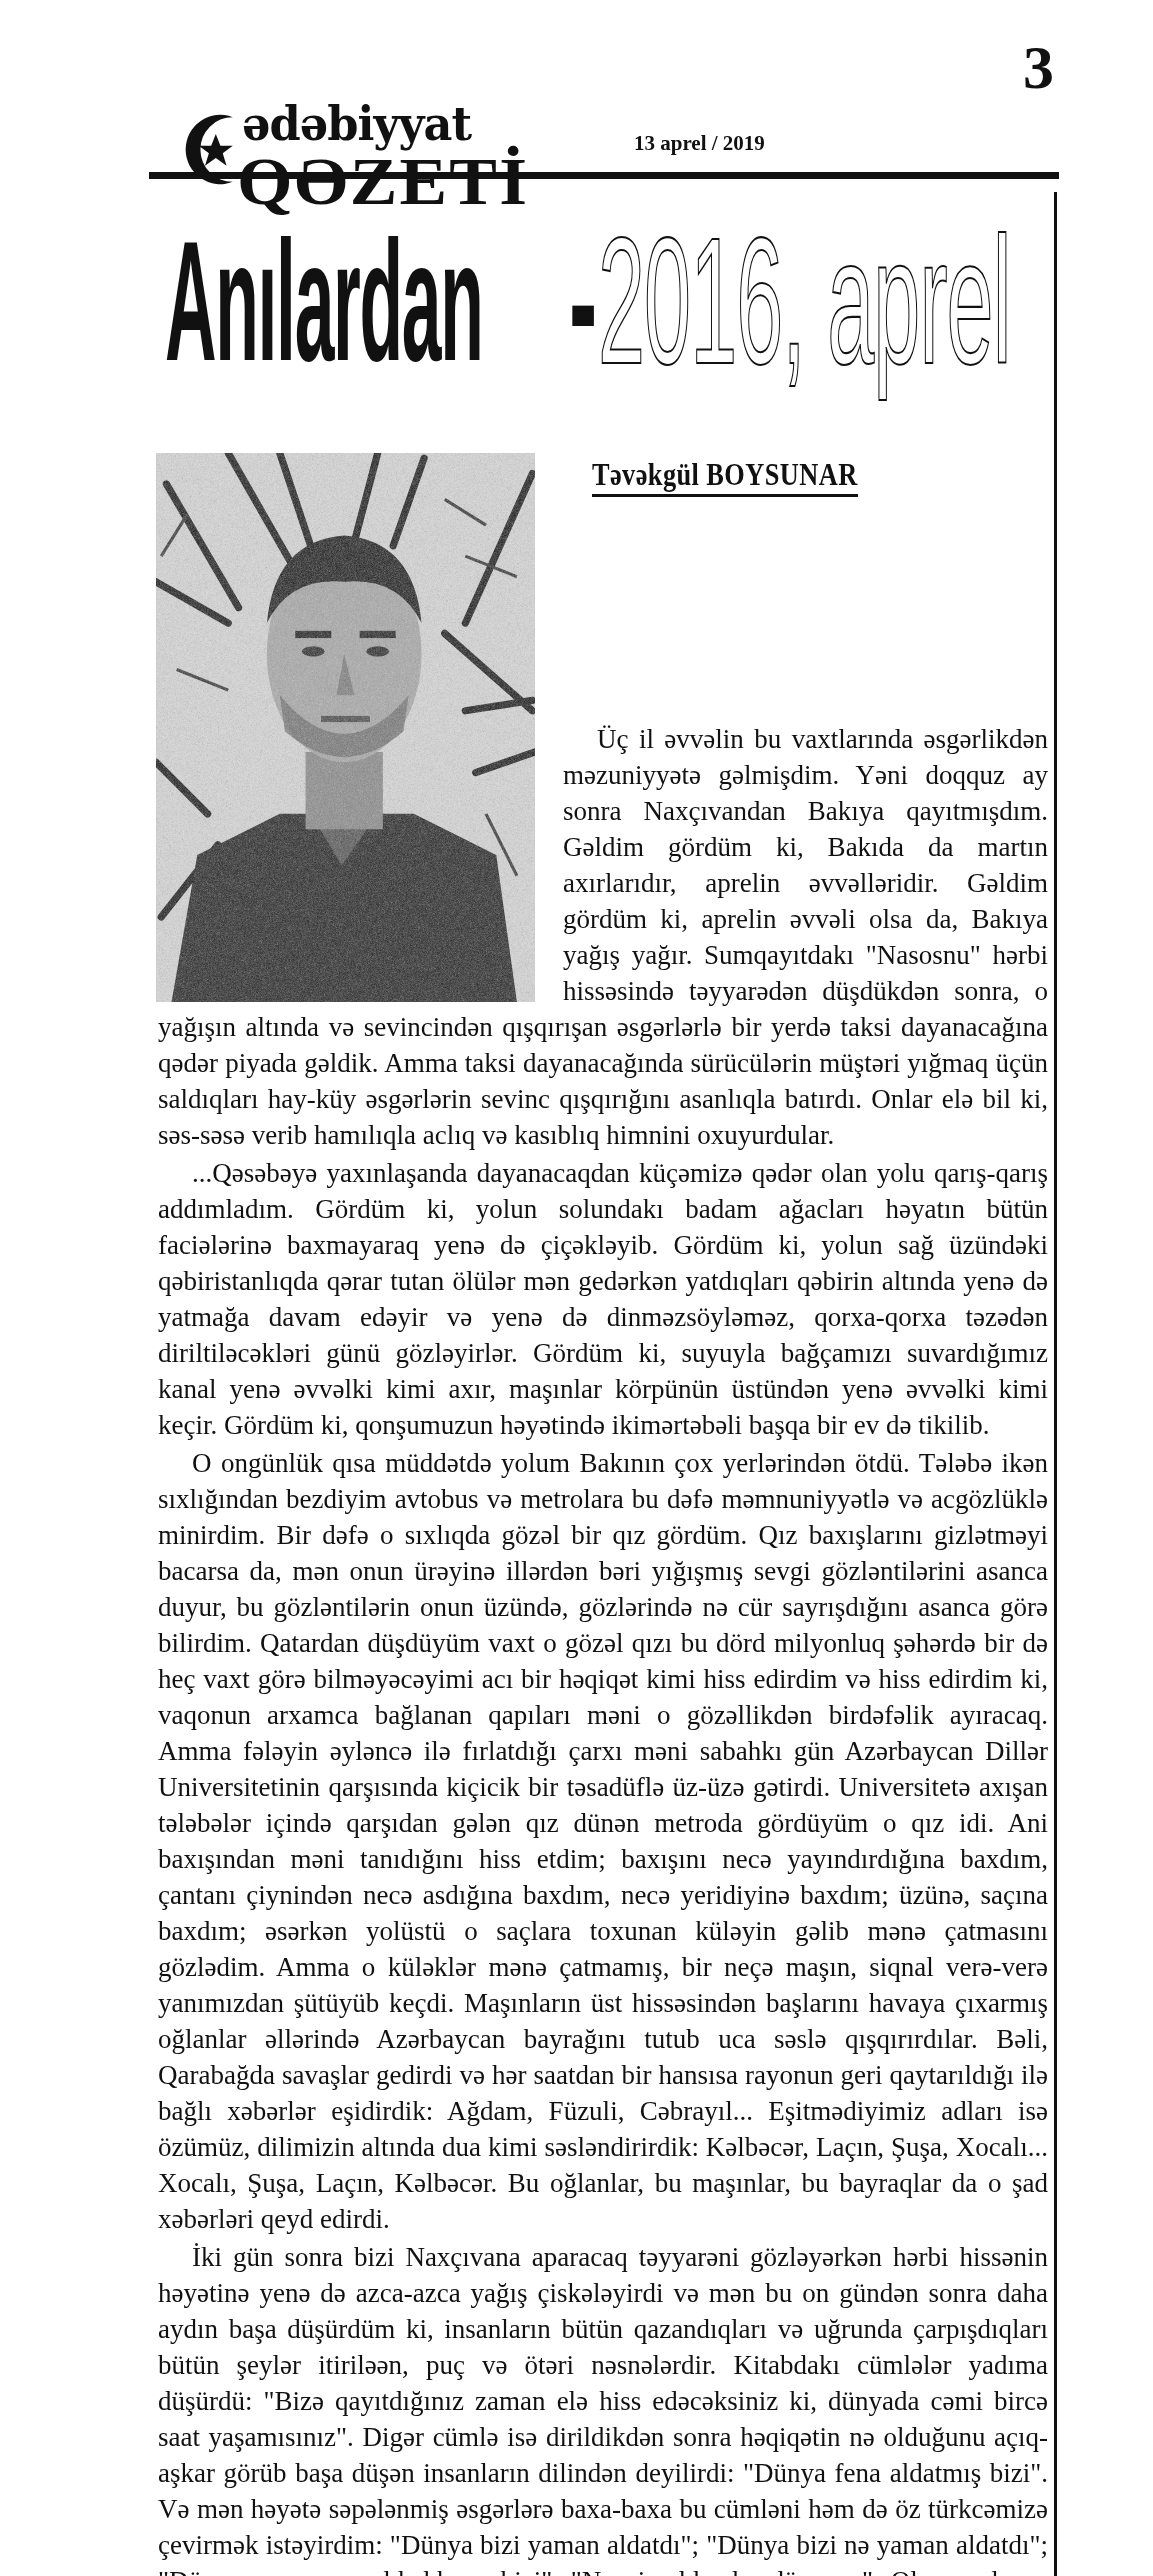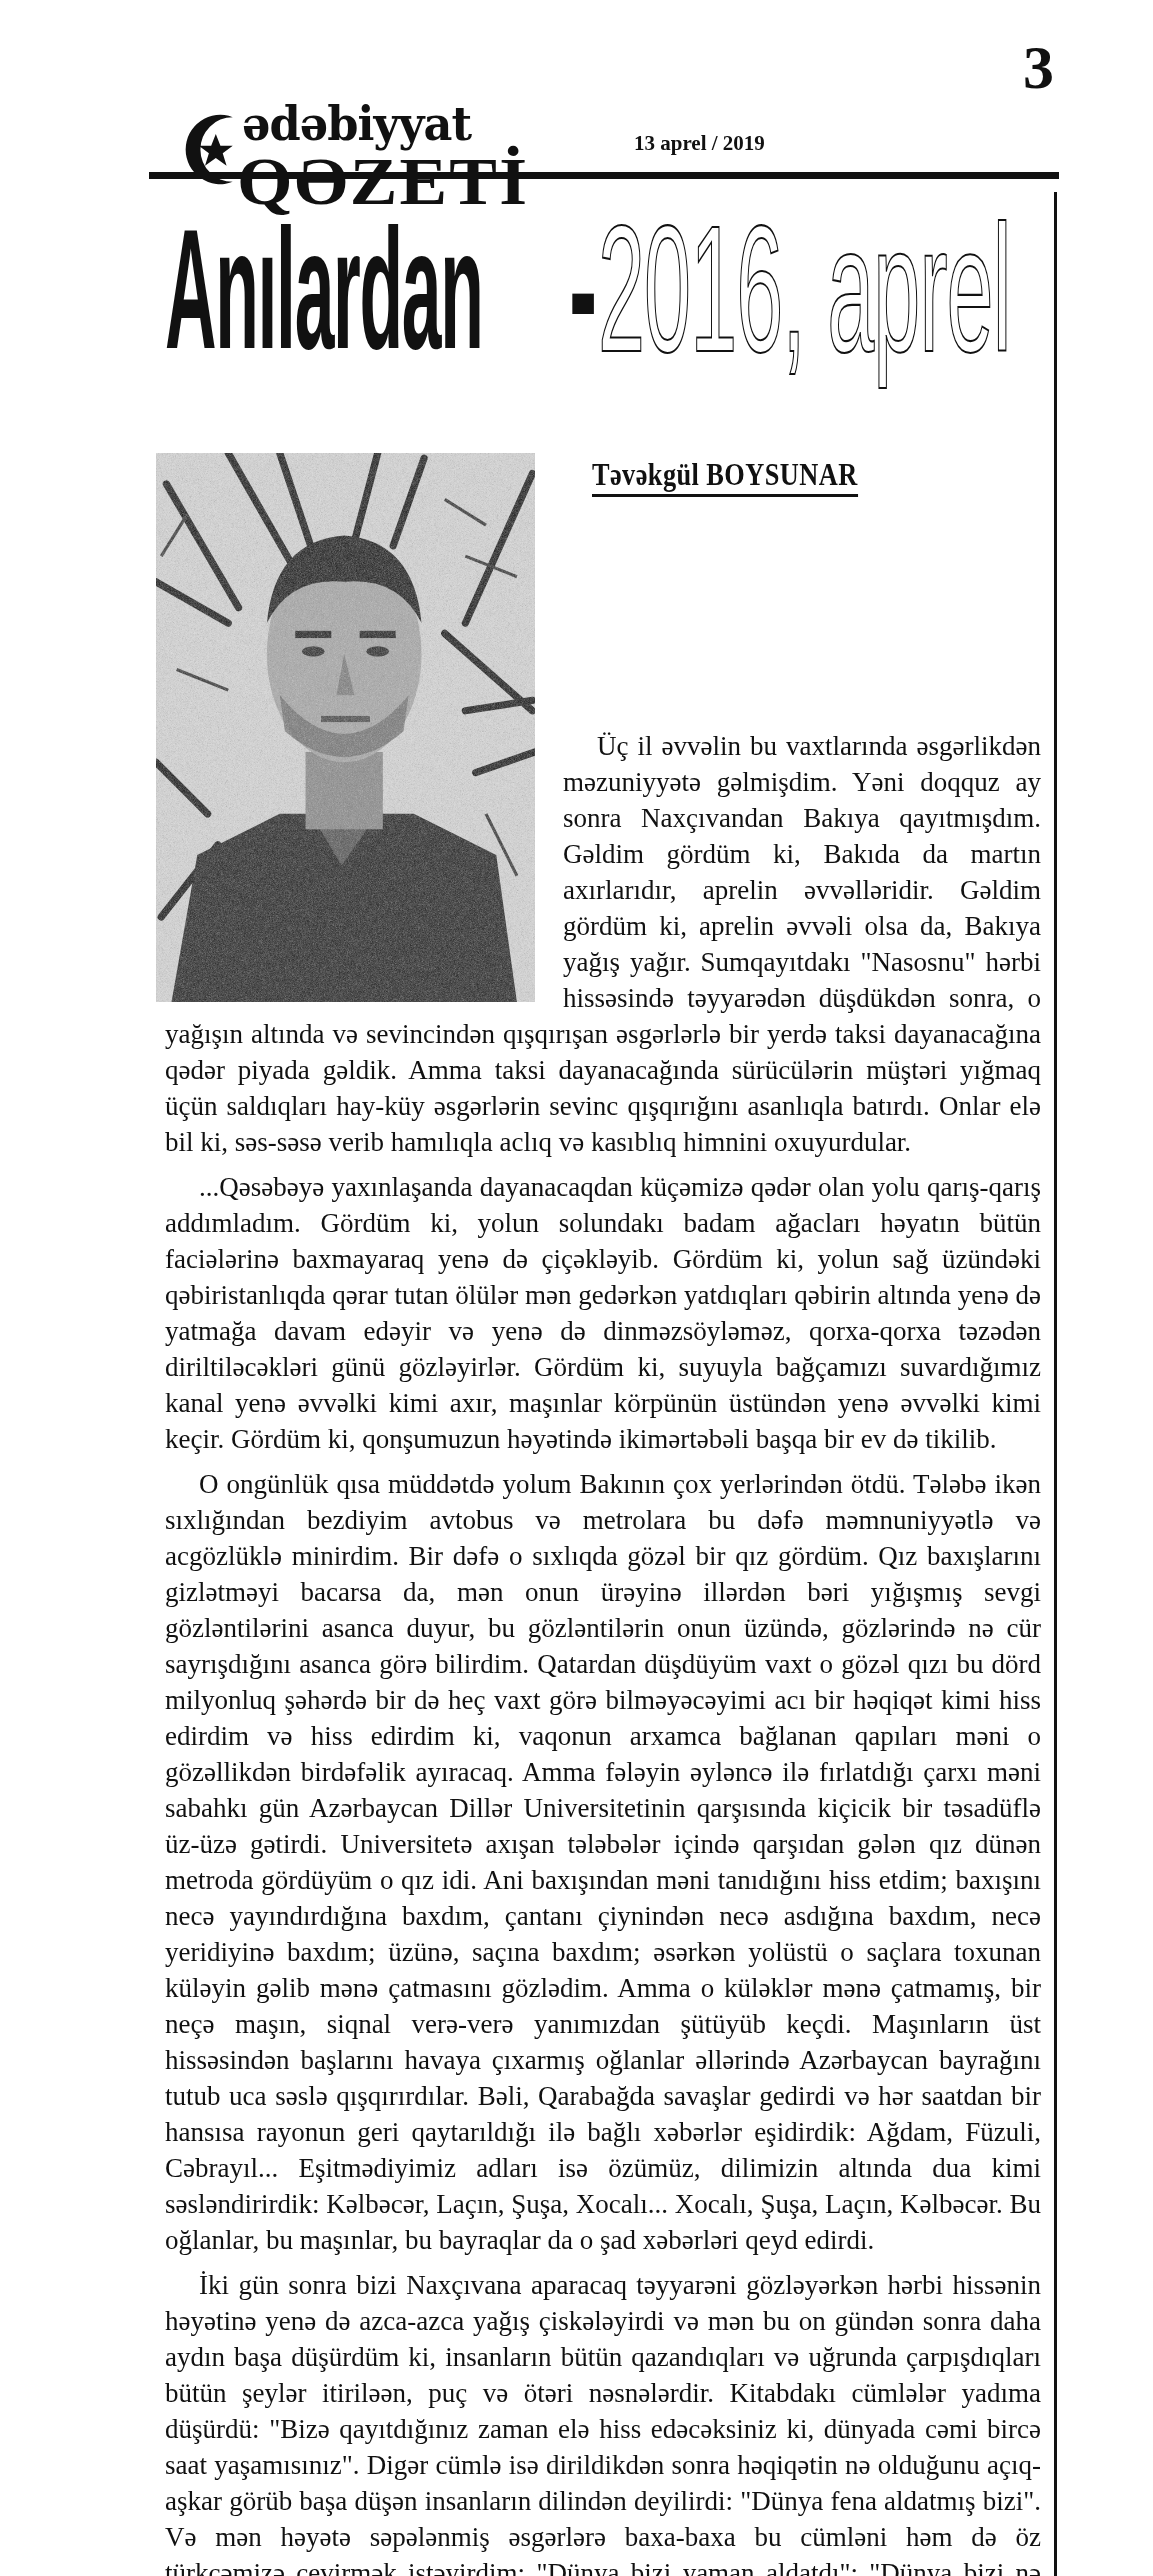--- a/index.html
+++ b/index.html
@@ -14,41 +14,41 @@
               font-size:47px; font-weight:bold; letter-spacing:-1px; transform:scaleX(0.95);
               transform-origin:left; line-height:1; }
   #logo .l2 { position:absolute; left:52px; top:52px; font-family:"Liberation Serif", serif;
               font-size:68px; font-weight:bold; line-height:1; letter-spacing:2.1px; transform:scaleX(1.05); transform-origin:left; }
   #issue-date { left:634px; top:131px; font-size:21px; font-weight:bold; white-space:nowrap; }
   #page-number { left:1023px; top:36px; font-size:62px; font-weight:bold; line-height:1; }
   #top-rule { left:149px; top:172px; width:910px; height:7.2px; background:#111; }
   #side-rule { left:1054px; top:192px; width:2.6px; height:2463px; background:#111; }
 
   
-  #headline { left:165px; top:204px; width:886px; height:201px; overflow:visible; white-space:nowrap; }
+  #headline { left:165px; top:216px; width:886px; height:201px; overflow:visible; white-space:nowrap; }
   #headline .solid { position:absolute; left:0; top:0; font-family:"Liberation Sans", sans-serif;
         font-weight:bold; font-size:170px; line-height:1; letter-spacing:-3.1px;
         transform:scaleX(0.42); transform-origin:left top; }
   #headline .dash { position:absolute; left:404px; top:0; font-family:"Liberation Sans", sans-serif;
         font-weight:bold; font-size:170px; line-height:1; transform:scaleX(0.5); transform-origin:left top; }
   #headline .outline { position:absolute; left:433px; top:-5.2px; font-family:"Liberation Sans", sans-serif;
         font-weight:normal; font-size:180px; line-height:1; letter-spacing:-2.1px;
         color:#ffffff; -webkit-text-stroke:2.1px #111; transform:scaleX(0.47); transform-origin:left top; }
 
   
   #author { left:592px; top:457px; font-size:31px; font-weight:bold; white-space:nowrap;
             letter-spacing:0.5px; border-bottom:3.1px solid #111; padding-bottom:1px; transform:scaleX(0.85); transform-origin:left; }
 
   
   #photo { left:156px; top:453px; width:379px; height:549px; background:#9a9a9a; overflow:hidden; }
 
   
   #article { left:156px; top:719px; width:894px; font-size:27px; line-height:36px;
              text-align:justify; }
-  #article p { margin:9px; text-indent:0; }
+  #article p { margin:2px; text-indent:0; }
   #article p.ind { text-indent:34px; }
   #article .float-space { float:left; width:407px; height:283px; }
 </style>
 </head>
 <body>
 
 <div id="logo" class="abs">
   <svg class="emblem" viewBox="0 0 100 100">
     <path d="M62 8 A45 45 0 1 0 62 92 A38 38 0 1 1 62 8 Z" fill="#111"></path>
     <polygon points="40,30 46,45 62,45 49,55 54,71 40,61 26,71 31,55 18,45 34,45" fill="#111"></polygon>

